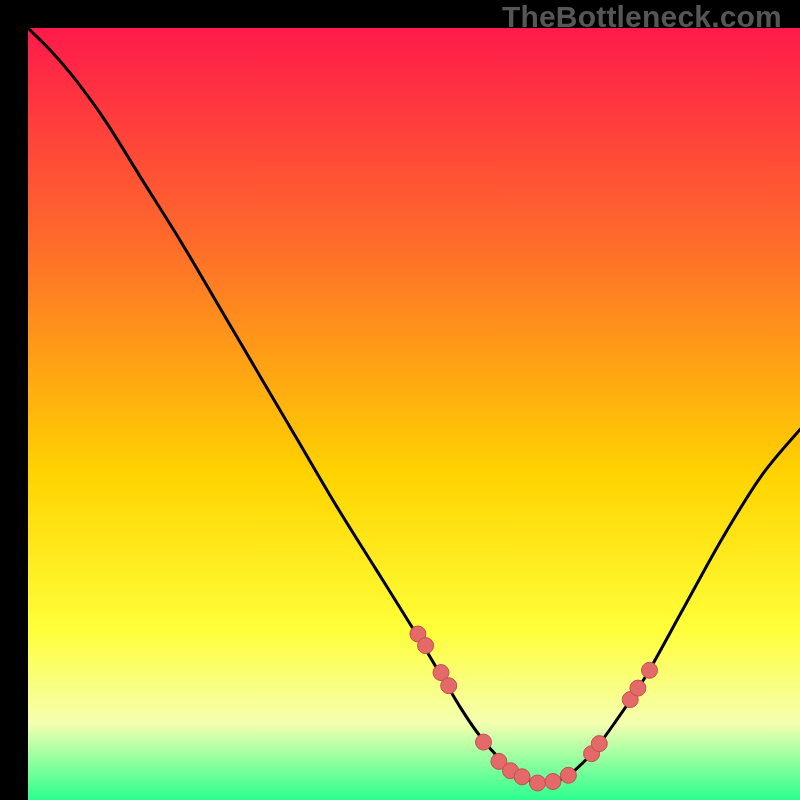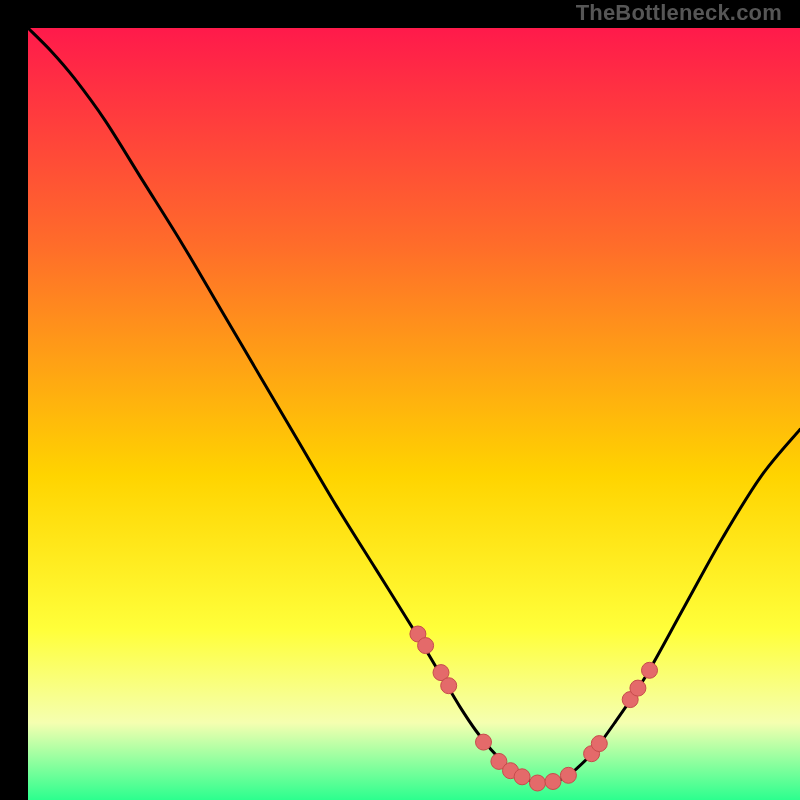--- a/index.html
+++ b/index.html
@@ -17,21 +17,21 @@
     left: 14px;
     top: 14px;
     width: 772px;
     height: 772px;
   }
   .watermark {
     position: absolute;
     top: 0px;
     right: 18px;
     font-family: Arial, Helvetica, sans-serif;
-    font-size: 22px;
+    font-size: 30px;
     font-weight: 600;
     color: #565656;
     letter-spacing: 0.2px;
   }
 </style>
 </head>
 <body>
 
 <div class="frame">
   <svg class="plot" viewBox="0 0 772 772" preserveAspectRatio="none">

